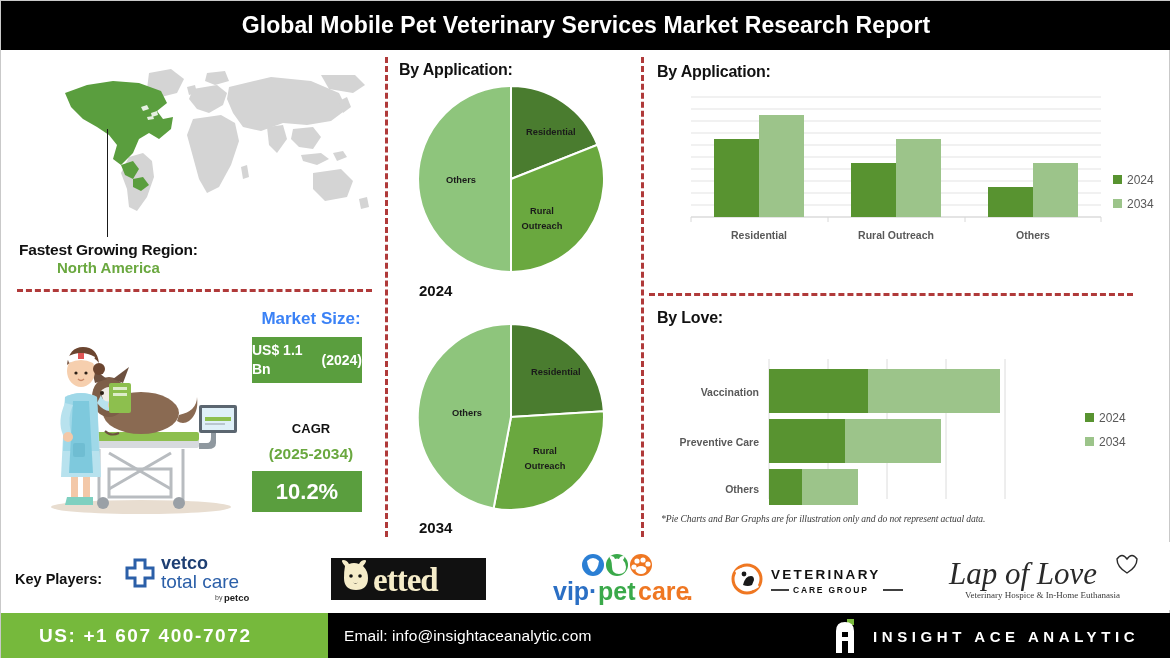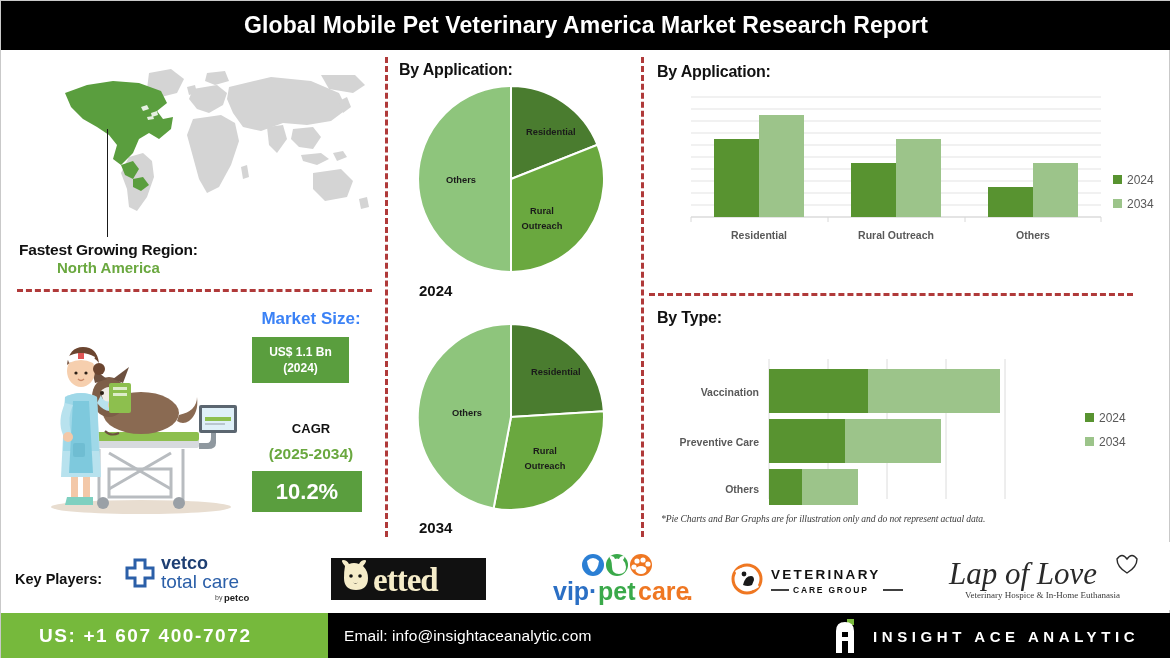--- a/index.html
+++ b/index.html
@@ -72,25 +72,25 @@
   }
   .vet-illustration svg { width: 100%; height: 100%; display: block; }
 
   .ms-title {
     position: absolute; left: 240px; top: 308px;
     width: 140px; text-align: center;
     font-size: 17px; font-weight: bold; color: #3b82f6;
   }
   .ms-box {
     position: absolute; left: 251px; top: 336px;
-    width: 97px; height: 46px;
+    width: 110px; height: 46px;
     background: #5a9e3e;
-    display: flex; flex-direction: column;
+    display: flex; flex-direction: row;
     align-items: center; justify-content: center;
-    color: #ffffff; font-size: 12px; font-weight: bold;
+    color: #ffffff; font-size: 14px; font-weight: bold;
     line-height: 1.35;
   }
   .cagr-title {
     position: absolute; left: 240px; top: 420px;
     width: 140px; text-align: center;
     font-size: 13px; font-weight: bold; color: #111111;
   }
   .cagr-years {
     position: absolute; left: 240px; top: 444px;
     width: 140px; text-align: center;
@@ -185,21 +185,21 @@
     color: #ffffff; font-size: 15px; font-weight: bold;
     letter-spacing: 4.6px;
   }
 </style>
 </head>
 <body>
 
 <div id="page">
 
   <div class="header">
-    <div class="header-title">Global Mobile Pet Veterinary America Market Research Report</div>
+    <div class="header-title">Global Mobile Pet Veterinary Services Market Research Report</div>
   </div>
 
   <div class="vdash" style="left:384px; top:56px; height:480px;"></div>
   <div class="vdash" style="left:640px; top:56px; height:480px;"></div>
   <div class="hdash" style="left:16px; top:288px; width:355px;"></div>
   <div class="hdash" style="left:648px; top:292px; width:484px;"></div>
 
   <div class="map-wrap">
     <svg viewBox="0 0 350 160" xmlns="http://www.w3.org/2000/svg">
 
@@ -419,21 +419,21 @@
       <text class="axis-lbl" x="247" y="150" text-anchor="middle">Rural Outreach</text>
       <text class="axis-lbl" x="384" y="150" text-anchor="middle">Others</text>
 
       <rect x="464" y="86" width="9" height="9" fill="#589330"></rect>
       <text class="legend-txt" x="478" y="95">2024</text>
       <rect x="464" y="110" width="9" height="9" fill="#9cc48a"></rect>
       <text class="legend-txt" x="478" y="119">2034</text>
     </svg>
   </div>
 
-  <div class="sec-title" style="left:656px; top:308px;">By Type:</div>
+  <div class="sec-title" style="left:656px; top:308px;">By Love:</div>
 
   <div class="chart-box" style="left:648px; top:350px;text-align:center;">
     <svg width="510" height="160" viewBox="0 0 510 160" xmlns="http://www.w3.org/2000/svg">
 
       <g stroke="#dcdcdc" stroke-width="1">
         <line x1="120" y1="8" x2="120" y2="148"></line>
         <line x1="179" y1="8" x2="179" y2="148"></line>
         <line x1="238" y1="8" x2="238" y2="148"></line>
         <line x1="297" y1="8" x2="297" y2="148"></line>
         <line x1="356" y1="8" x2="356" y2="148"></line>

